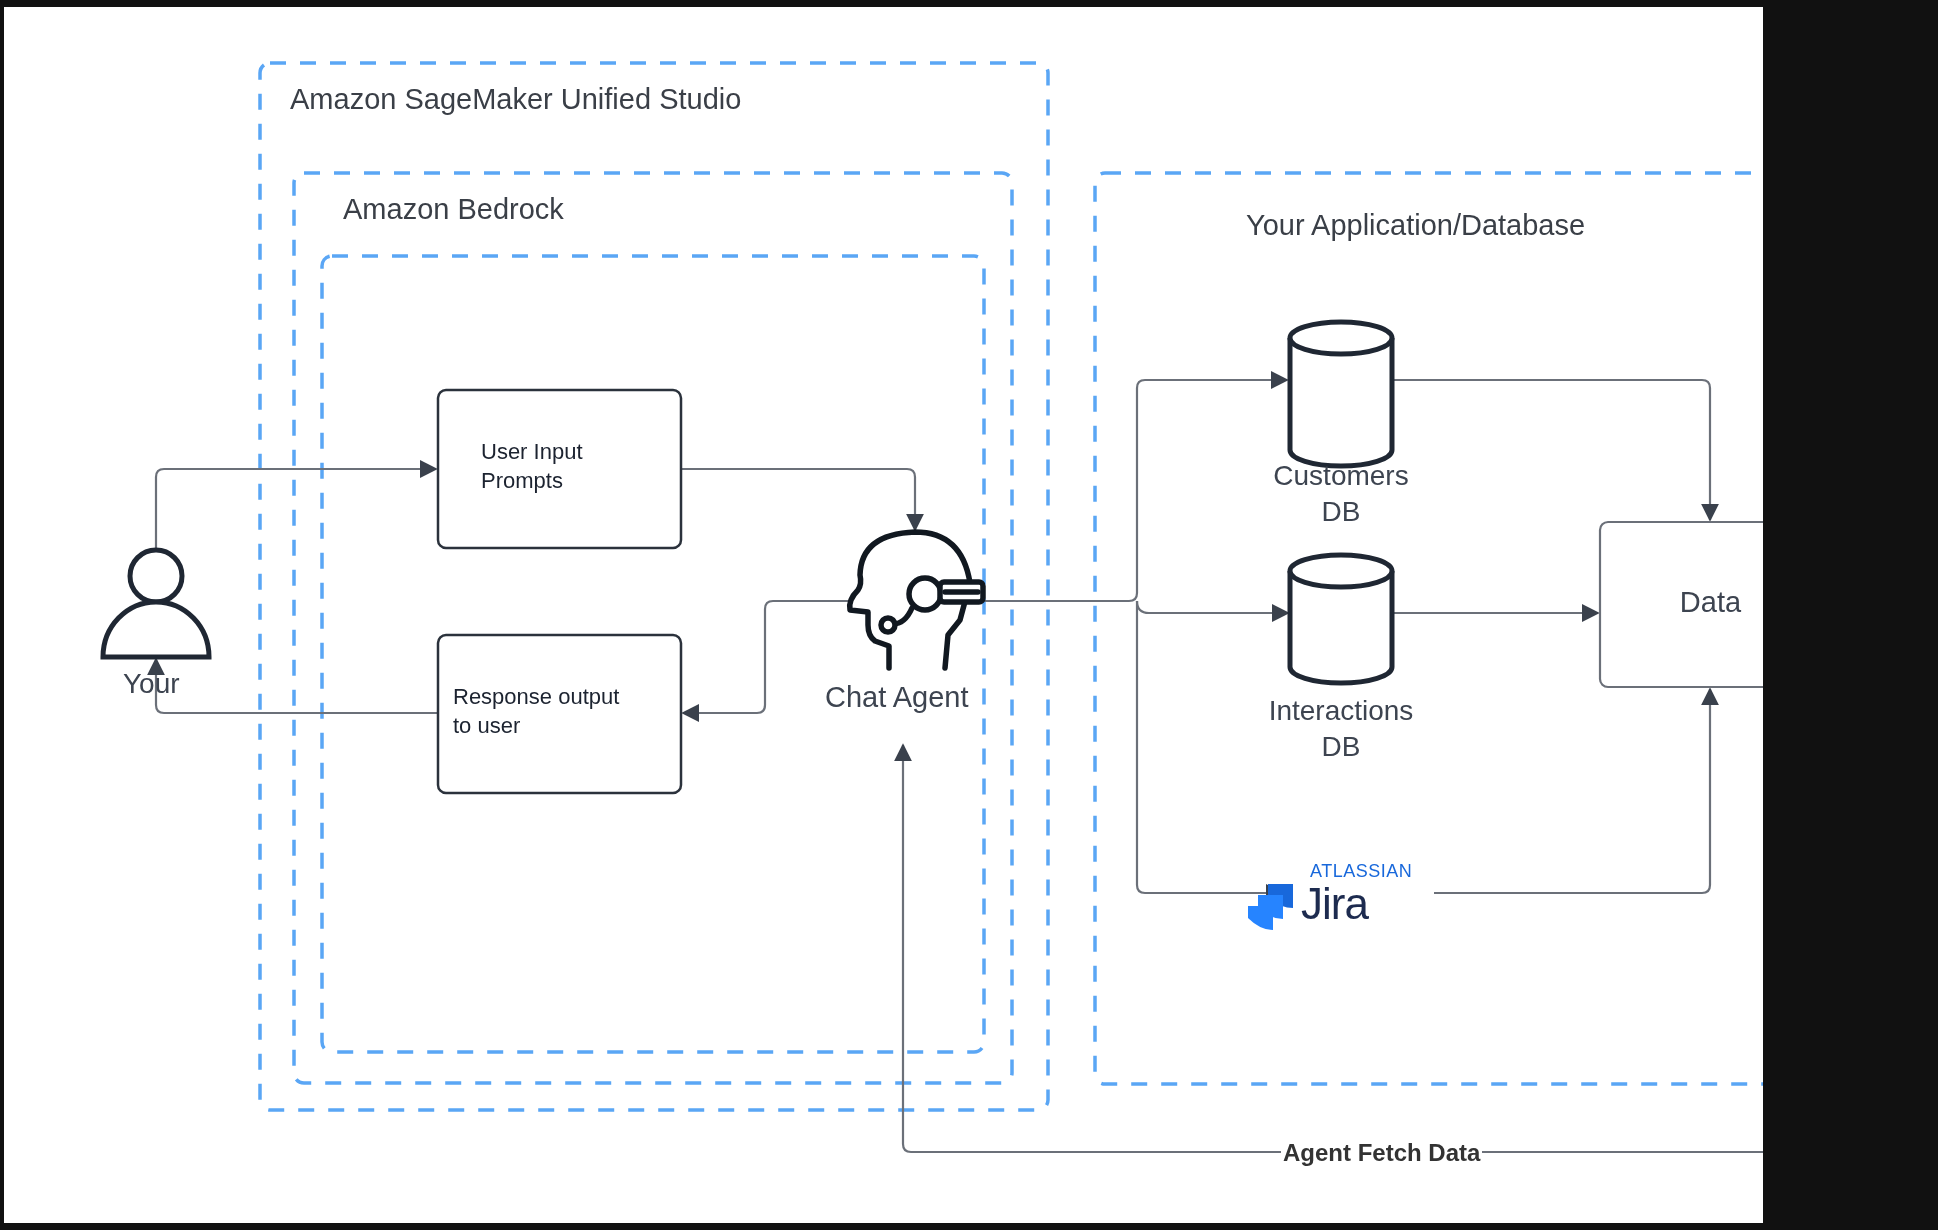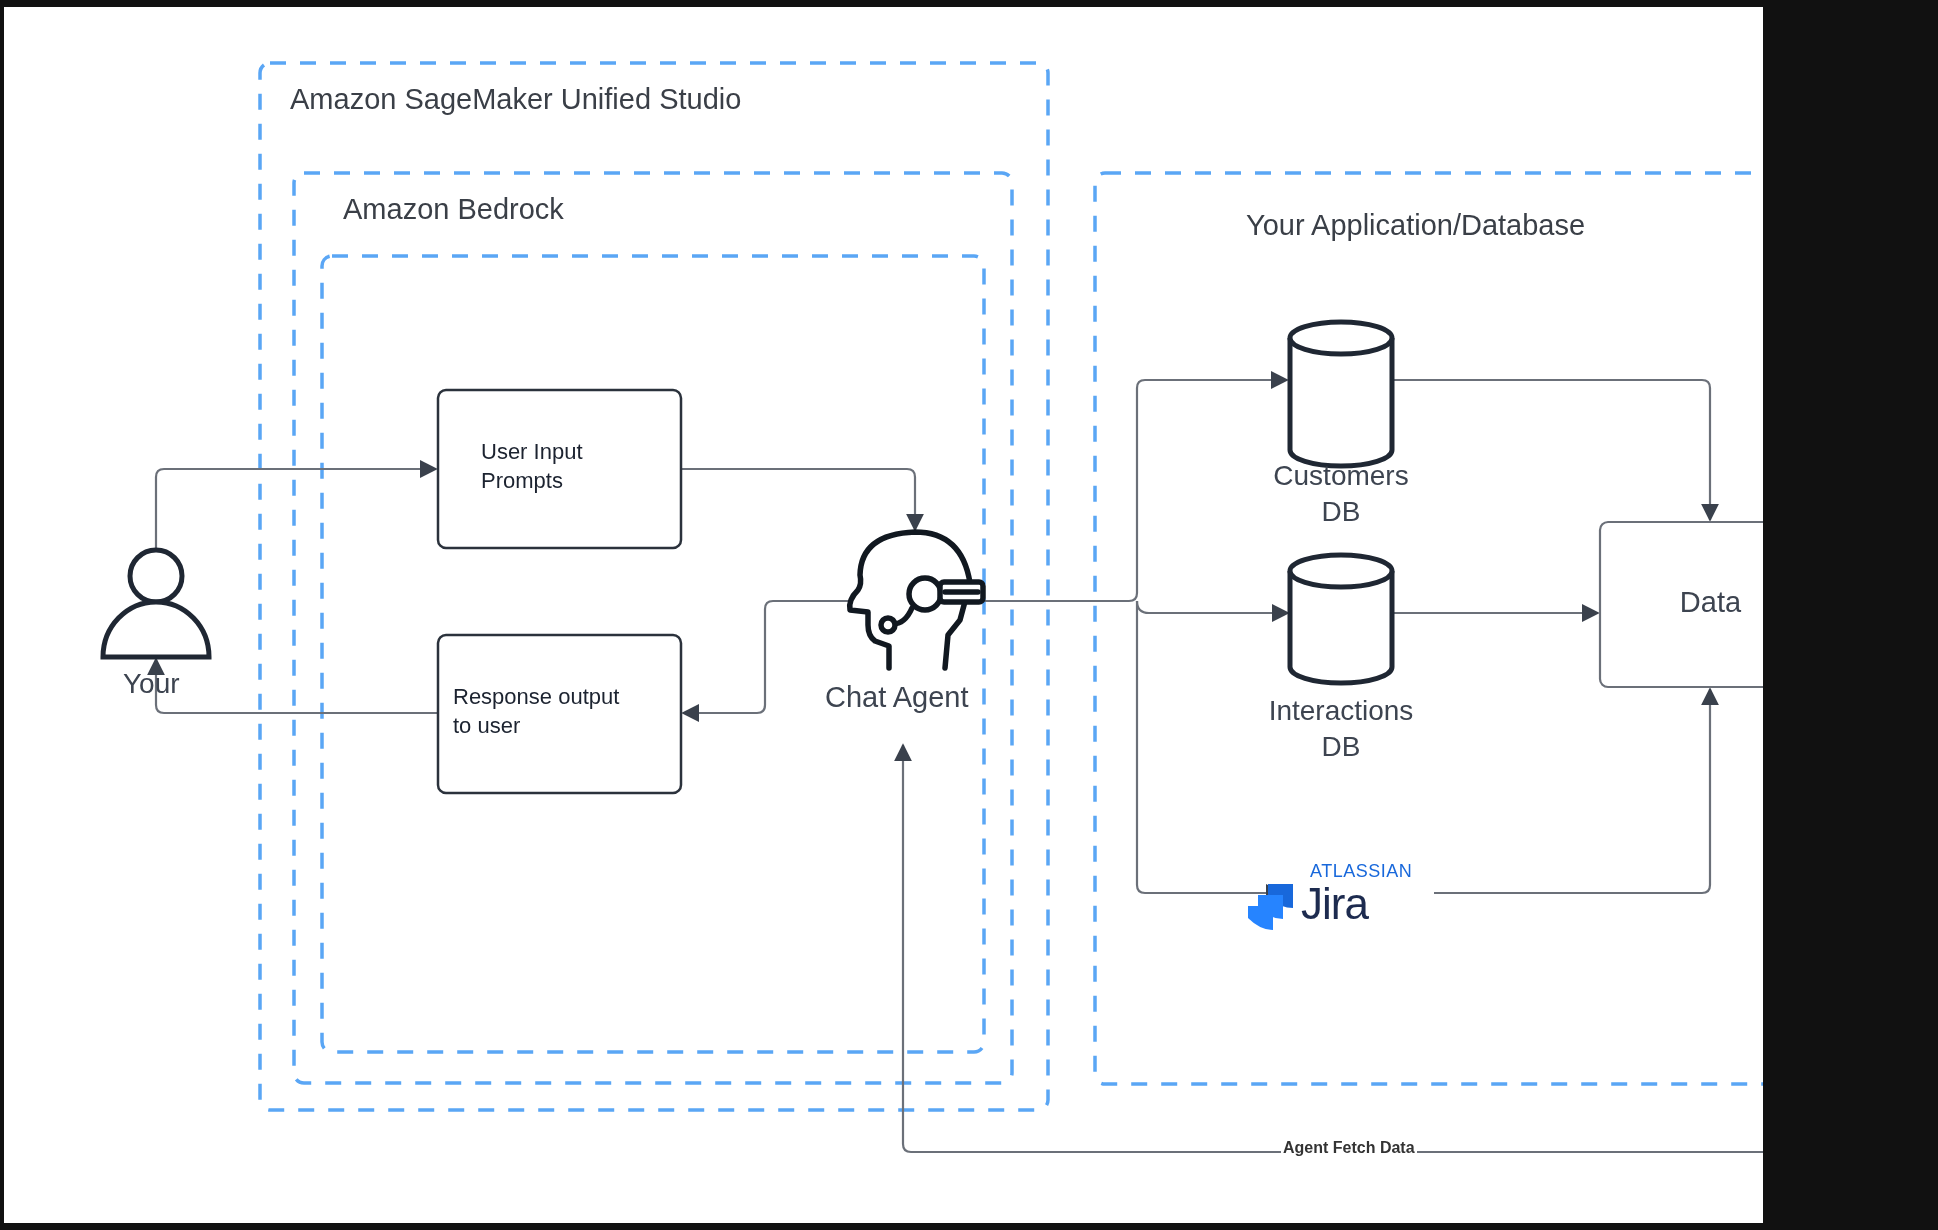--- a/index.html
+++ b/index.html
@@ -9,21 +9,21 @@
   }
   #canvas {
     position: absolute; left: 4px; top: 7px; width: 1759px; height: 1216px;
     background: #ffffff; overflow: hidden;
   }
   svg { position: absolute; left: 0; top: 0; }
   .lbl { position: absolute; color: #3a3f47; white-space: nowrap; }
   .container-title { font-size: 29px; }
   .node-text { font-size: 22px; color: #1c2330; line-height: 29px; }
   .db-label { font-size: 28px; text-align: center; line-height: 36px; color: #3d4450; }
-  .edge-label { font-size: 16px; font-weight: bold; color: #333; background: #fff; padding: 0 2px; }
+  .edge-label { font-size: 24px; font-weight: bold; color: #333; background: #fff; padding: 0 2px; }
   .atl { font-size: 18px; font-weight: normal; color: #1868DB; letter-spacing: 0.5px; }
   .jira { font-size: 44px; color: #1d2b4f; letter-spacing: -1px; }
 </style>
 </head>
 <body>
 
 <div id="canvas">
 <svg width="1929" height="1216" viewBox="4 7 1929 1216">
   <defs>
     <marker id="arr" viewBox="0 0 10 10" refX="9" refY="5" markerWidth="18" markerHeight="18" markerUnits="userSpaceOnUse" orient="auto">

